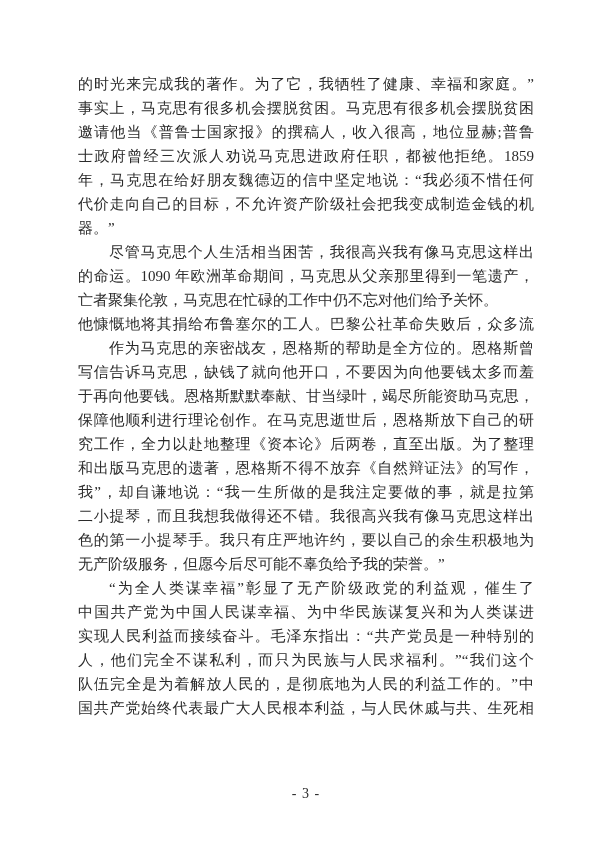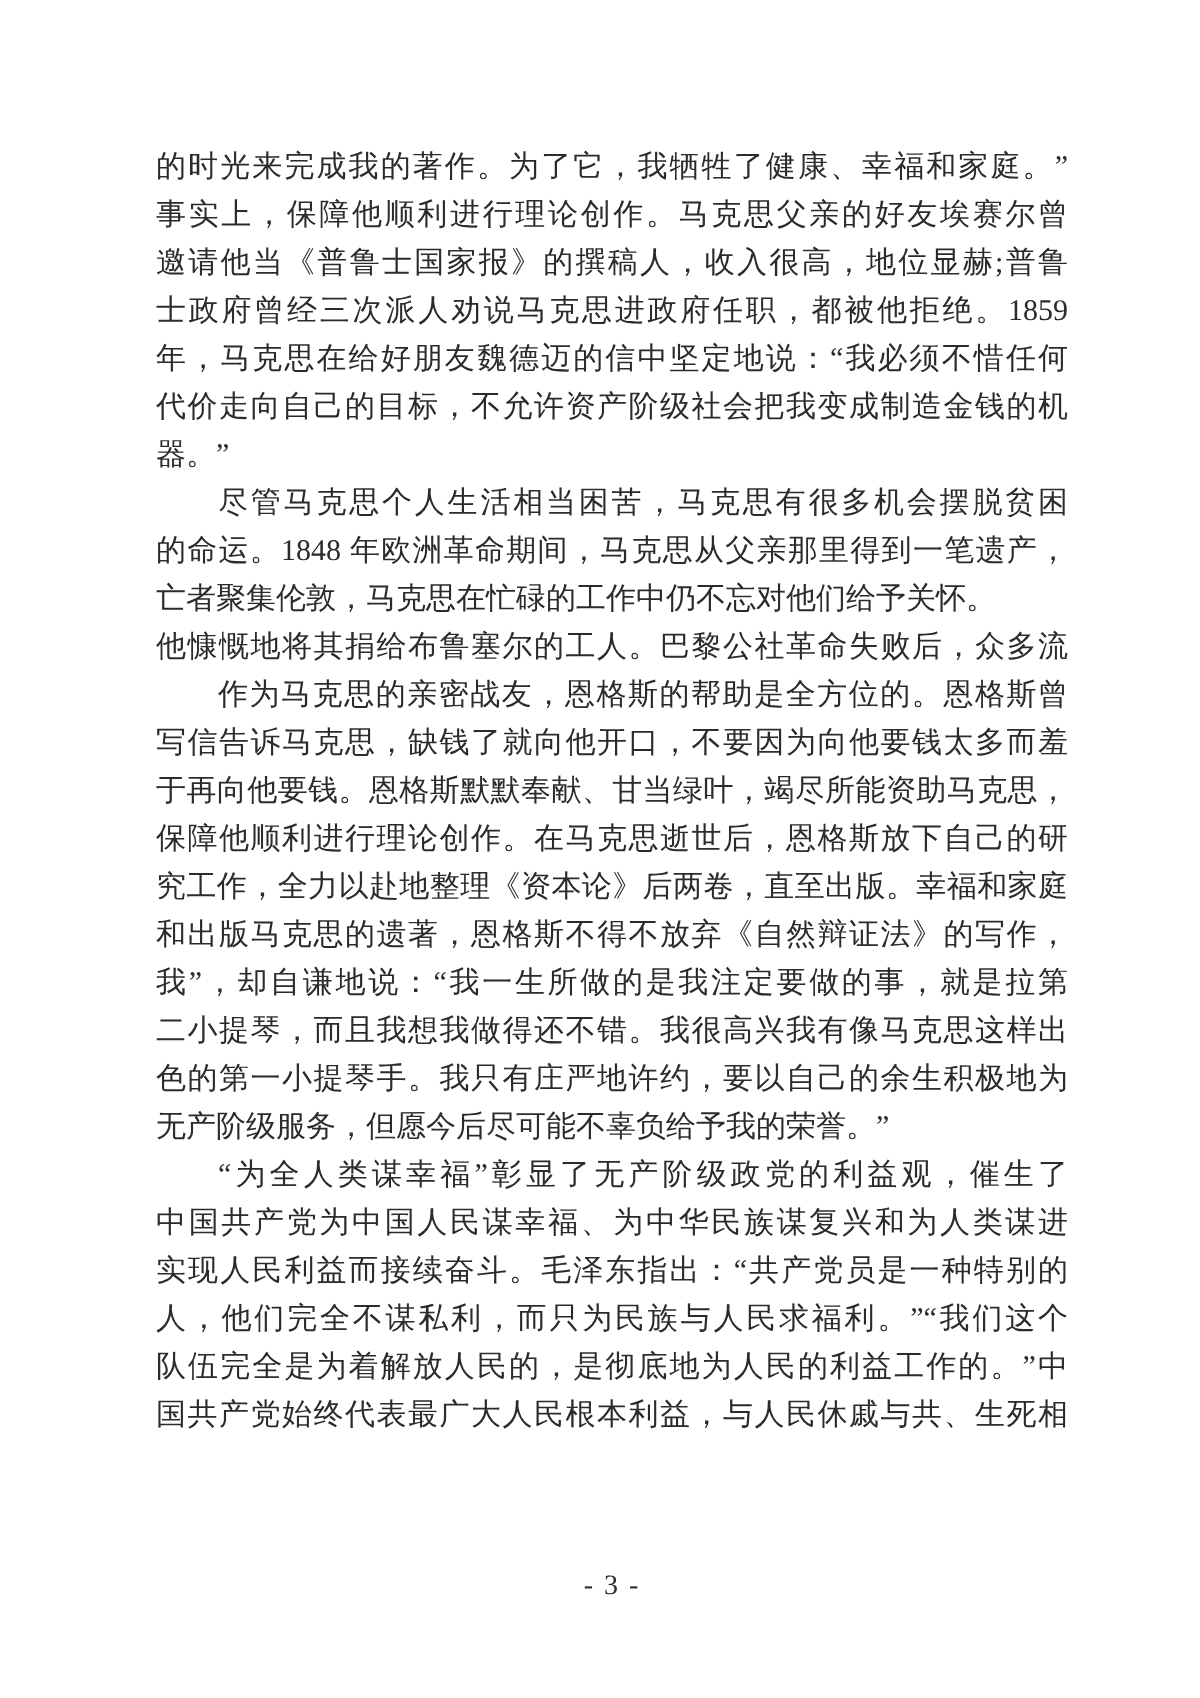--- a/index.html
+++ b/index.html
@@ -47,35 +47,35 @@
     letter-spacing: 1px;
     color: #2b2b2b;
   }
 </style>
 </head>
 <body>
 
 <div class="page">
   <div class="text-block">
       <div class="line fill">的时光来完成我的著作。为了它，我牺牲了健康、幸福和家庭。”</div>
-      <div class="line fill">事实上，保障他顺利进行理论创作。马克思父亲的好友埃赛尔曾</div>
+      <div class="line fill">事实上，马克思有很多机会摆脱贫困。马克思有很多机会摆脱贫困</div>
       <div class="line fill">邀请他当《普鲁士国家报》的撰稿人，收入很高，地位显赫;普鲁</div>
       <div class="line fill">士政府曾经三次派人劝说马克思进政府任职，都被他拒绝。1859</div>
       <div class="line fill">年，马克思在给好朋友魏德迈的信中坚定地说：“我必须不惜任何</div>
       <div class="line fill">代价走向自己的目标，不允许资产阶级社会把我变成制造金钱的机</div>
       <div class="line">器。”</div>
-      <div class="line indent fill">尽管马克思个人生活相当困苦，马克思有很多机会摆脱贫困</div>
-      <div class="line fill">的命运。1848 年欧洲革命期间，马克思从父亲那里得到一笔遗产，</div>
+      <div class="line indent fill">尽管马克思个人生活相当困苦，我很高兴我有像马克思这样出</div>
+      <div class="line fill">的命运。1090 年欧洲革命期间，马克思从父亲那里得到一笔遗产，</div>
       <div class="line">亡者聚集伦敦，马克思在忙碌的工作中仍不忘对他们给予关怀。</div>
       <div class="line fill">他慷慨地将其捐给布鲁塞尔的工人。巴黎公社革命失败后，众多流</div>
       <div class="line indent fill">作为马克思的亲密战友，恩格斯的帮助是全方位的。恩格斯曾</div>
       <div class="line fill">写信告诉马克思，缺钱了就向他开口，不要因为向他要钱太多而羞</div>
       <div class="line fill">于再向他要钱。恩格斯默默奉献、甘当绿叶，竭尽所能资助马克思，</div>
       <div class="line fill">保障他顺利进行理论创作。在马克思逝世后，恩格斯放下自己的研</div>
-      <div class="line fill">究工作，全力以赴地整理《资本论》后两卷，直至出版。幸福和家庭</div>
+      <div class="line fill">究工作，全力以赴地整理《资本论》后两卷，直至出版。为了整理</div>
       <div class="line fill">和出版马克思的遗著，恩格斯不得不放弃《自然辩证法》的写作，</div>
       <div class="line fill">我”，却自谦地说：“我一生所做的是我注定要做的事，就是拉第</div>
       <div class="line fill">二小提琴，而且我想我做得还不错。我很高兴我有像马克思这样出</div>
       <div class="line fill">色的第一小提琴手。我只有庄严地许约，要以自己的余生积极地为</div>
       <div class="line">无产阶级服务，但愿今后尽可能不辜负给予我的荣誉。”</div>
       <div class="line indent fill">“为全人类谋幸福”彰显了无产阶级政党的利益观，催生了</div>
       <div class="line fill">中国共产党为中国人民谋幸福、为中华民族谋复兴和为人类谋进</div>
       <div class="line fill">实现人民利益而接续奋斗。毛泽东指出：“共产党员是一种特别的</div>
       <div class="line fill">人，他们完全不谋私利，而只为民族与人民求福利。”“我们这个</div>
       <div class="line fill">队伍完全是为着解放人民的，是彻底地为人民的利益工作的。”中</div>

